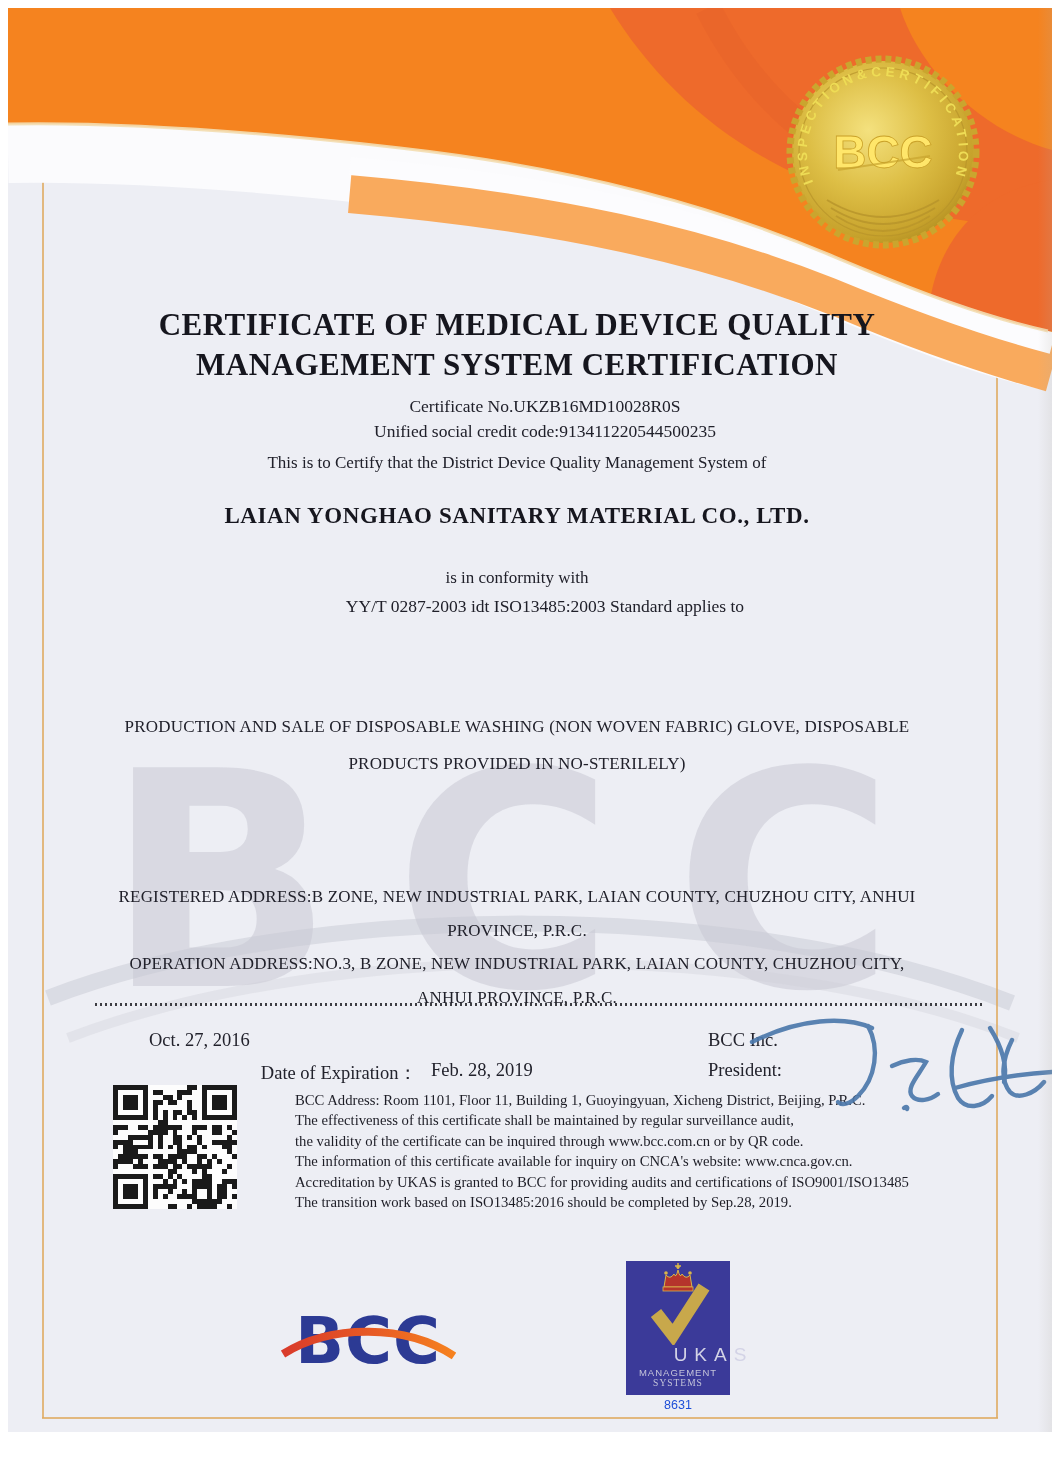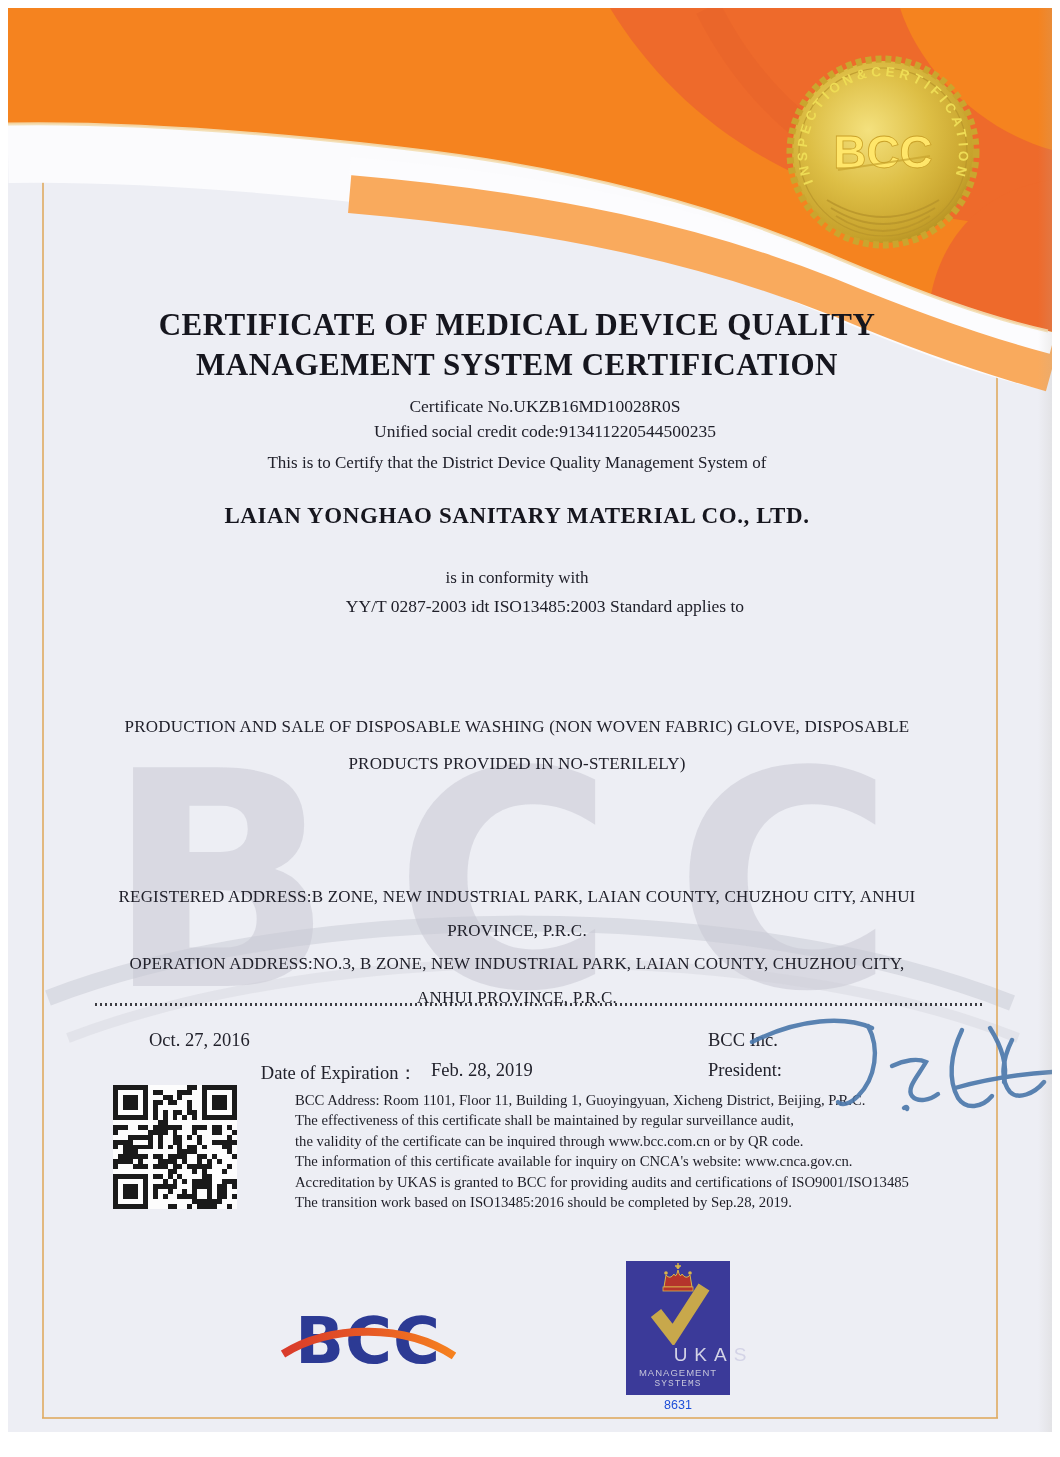--- a/index.html
+++ b/index.html
@@ -40,21 +40,21 @@
   .sig{position:absolute;left:722px;top:997px;width:335px;height:118px;}
   .bcclogo{position:absolute;left:273px;top:1289px;width:175px;height:88px;}
   .ukas{position:absolute;left:618px;top:1253px;width:104px;height:134px;
       background:#3b3a99;text-align:center;}
   .ukas-name{position:absolute;left:0;width:104px;top:83px;
       font-family:"Liberation Sans",sans-serif;font-size:19px;letter-spacing:7px;
       color:#d3d3e6;text-indent:7px;margin-left:32px;}
   .ukas-l1{position:absolute;left:0;width:104px;top:106px;
       font-family:"Liberation Sans",sans-serif;font-size:9.5px;letter-spacing:1px;color:#c4c4da;}
   .ukas-l2{position:absolute;left:0;width:104px;top:117px;
-      font-family:Liberation Mono, monospace;font-size:9.5px;letter-spacing:1px;color:#c4c4da;}
+      font-family:Liberation Serif, serif;font-size:9.5px;letter-spacing:1px;color:#c4c4da;}
   .ukas-num{position:absolute;left:618px;top:1390px;width:104px;text-align:center;
       font-family:"Liberation Sans",sans-serif;font-size:12.5px;color:#1d4ed8;}
 </style>
 </head>
 <body>
 
 <div class="page">
 
   <div class="watermark">BCC</div>
   <svg class="wm-swoosh" viewBox="0 0 1044 500">

